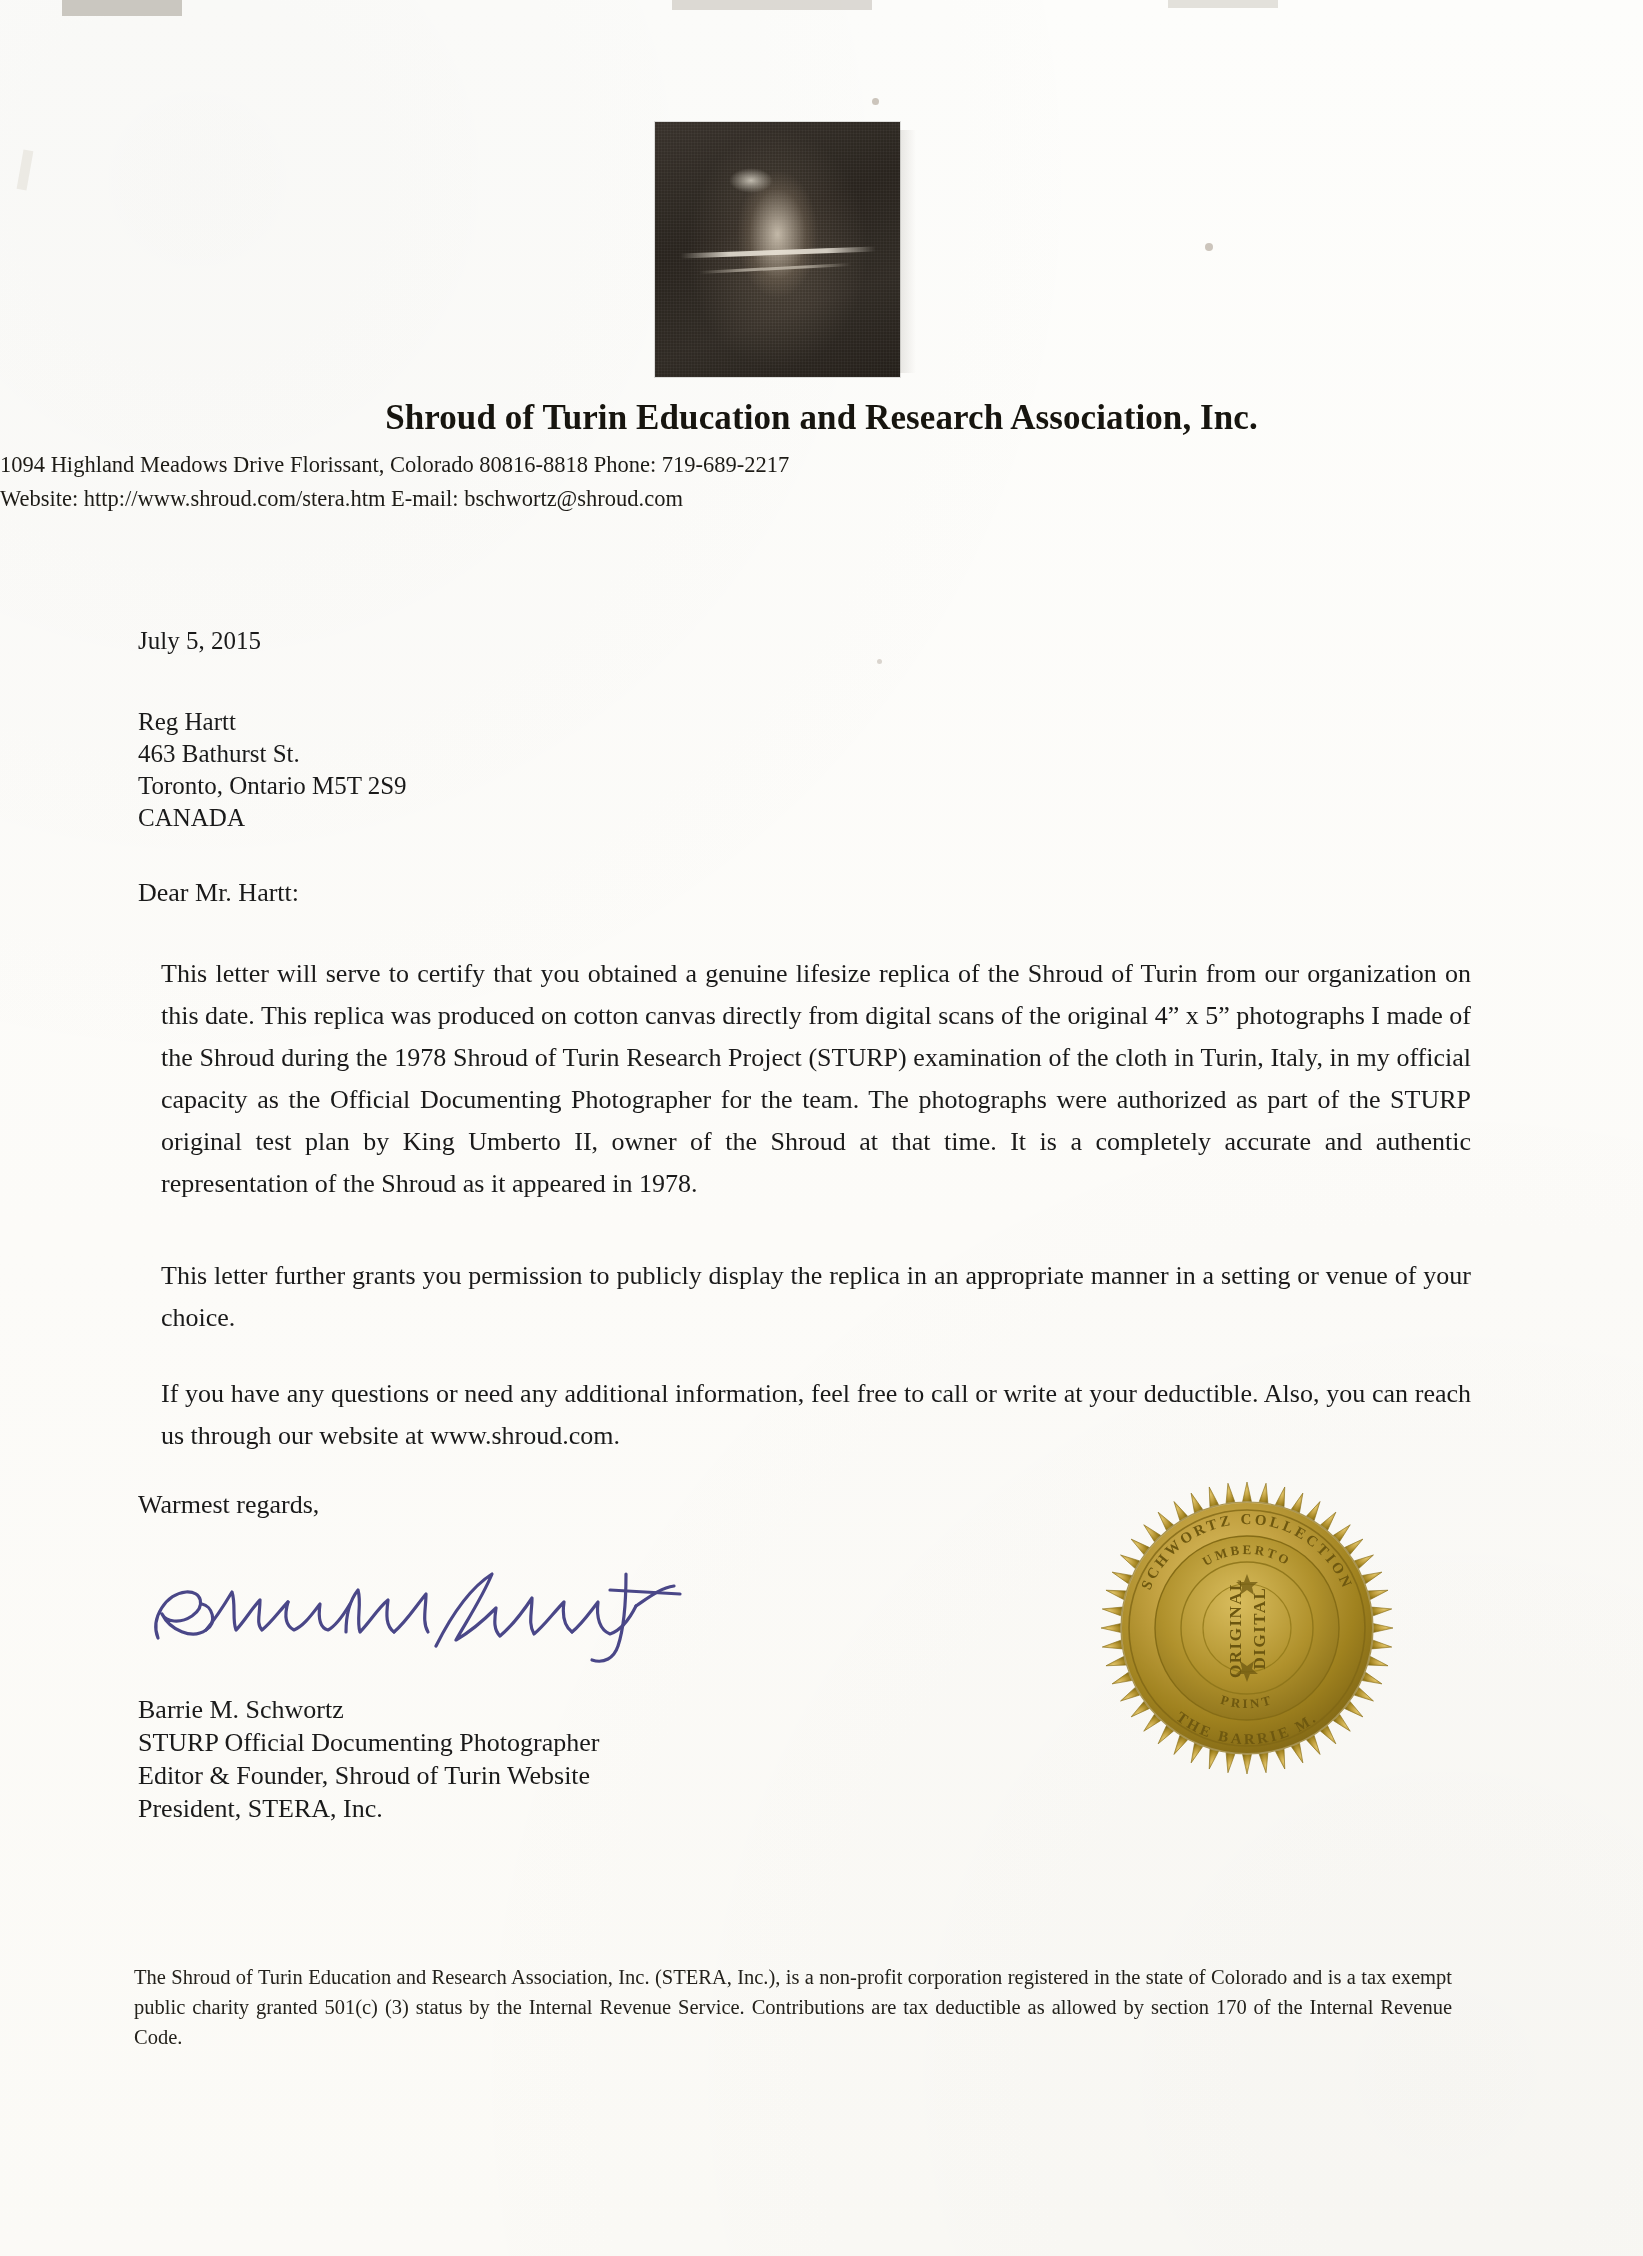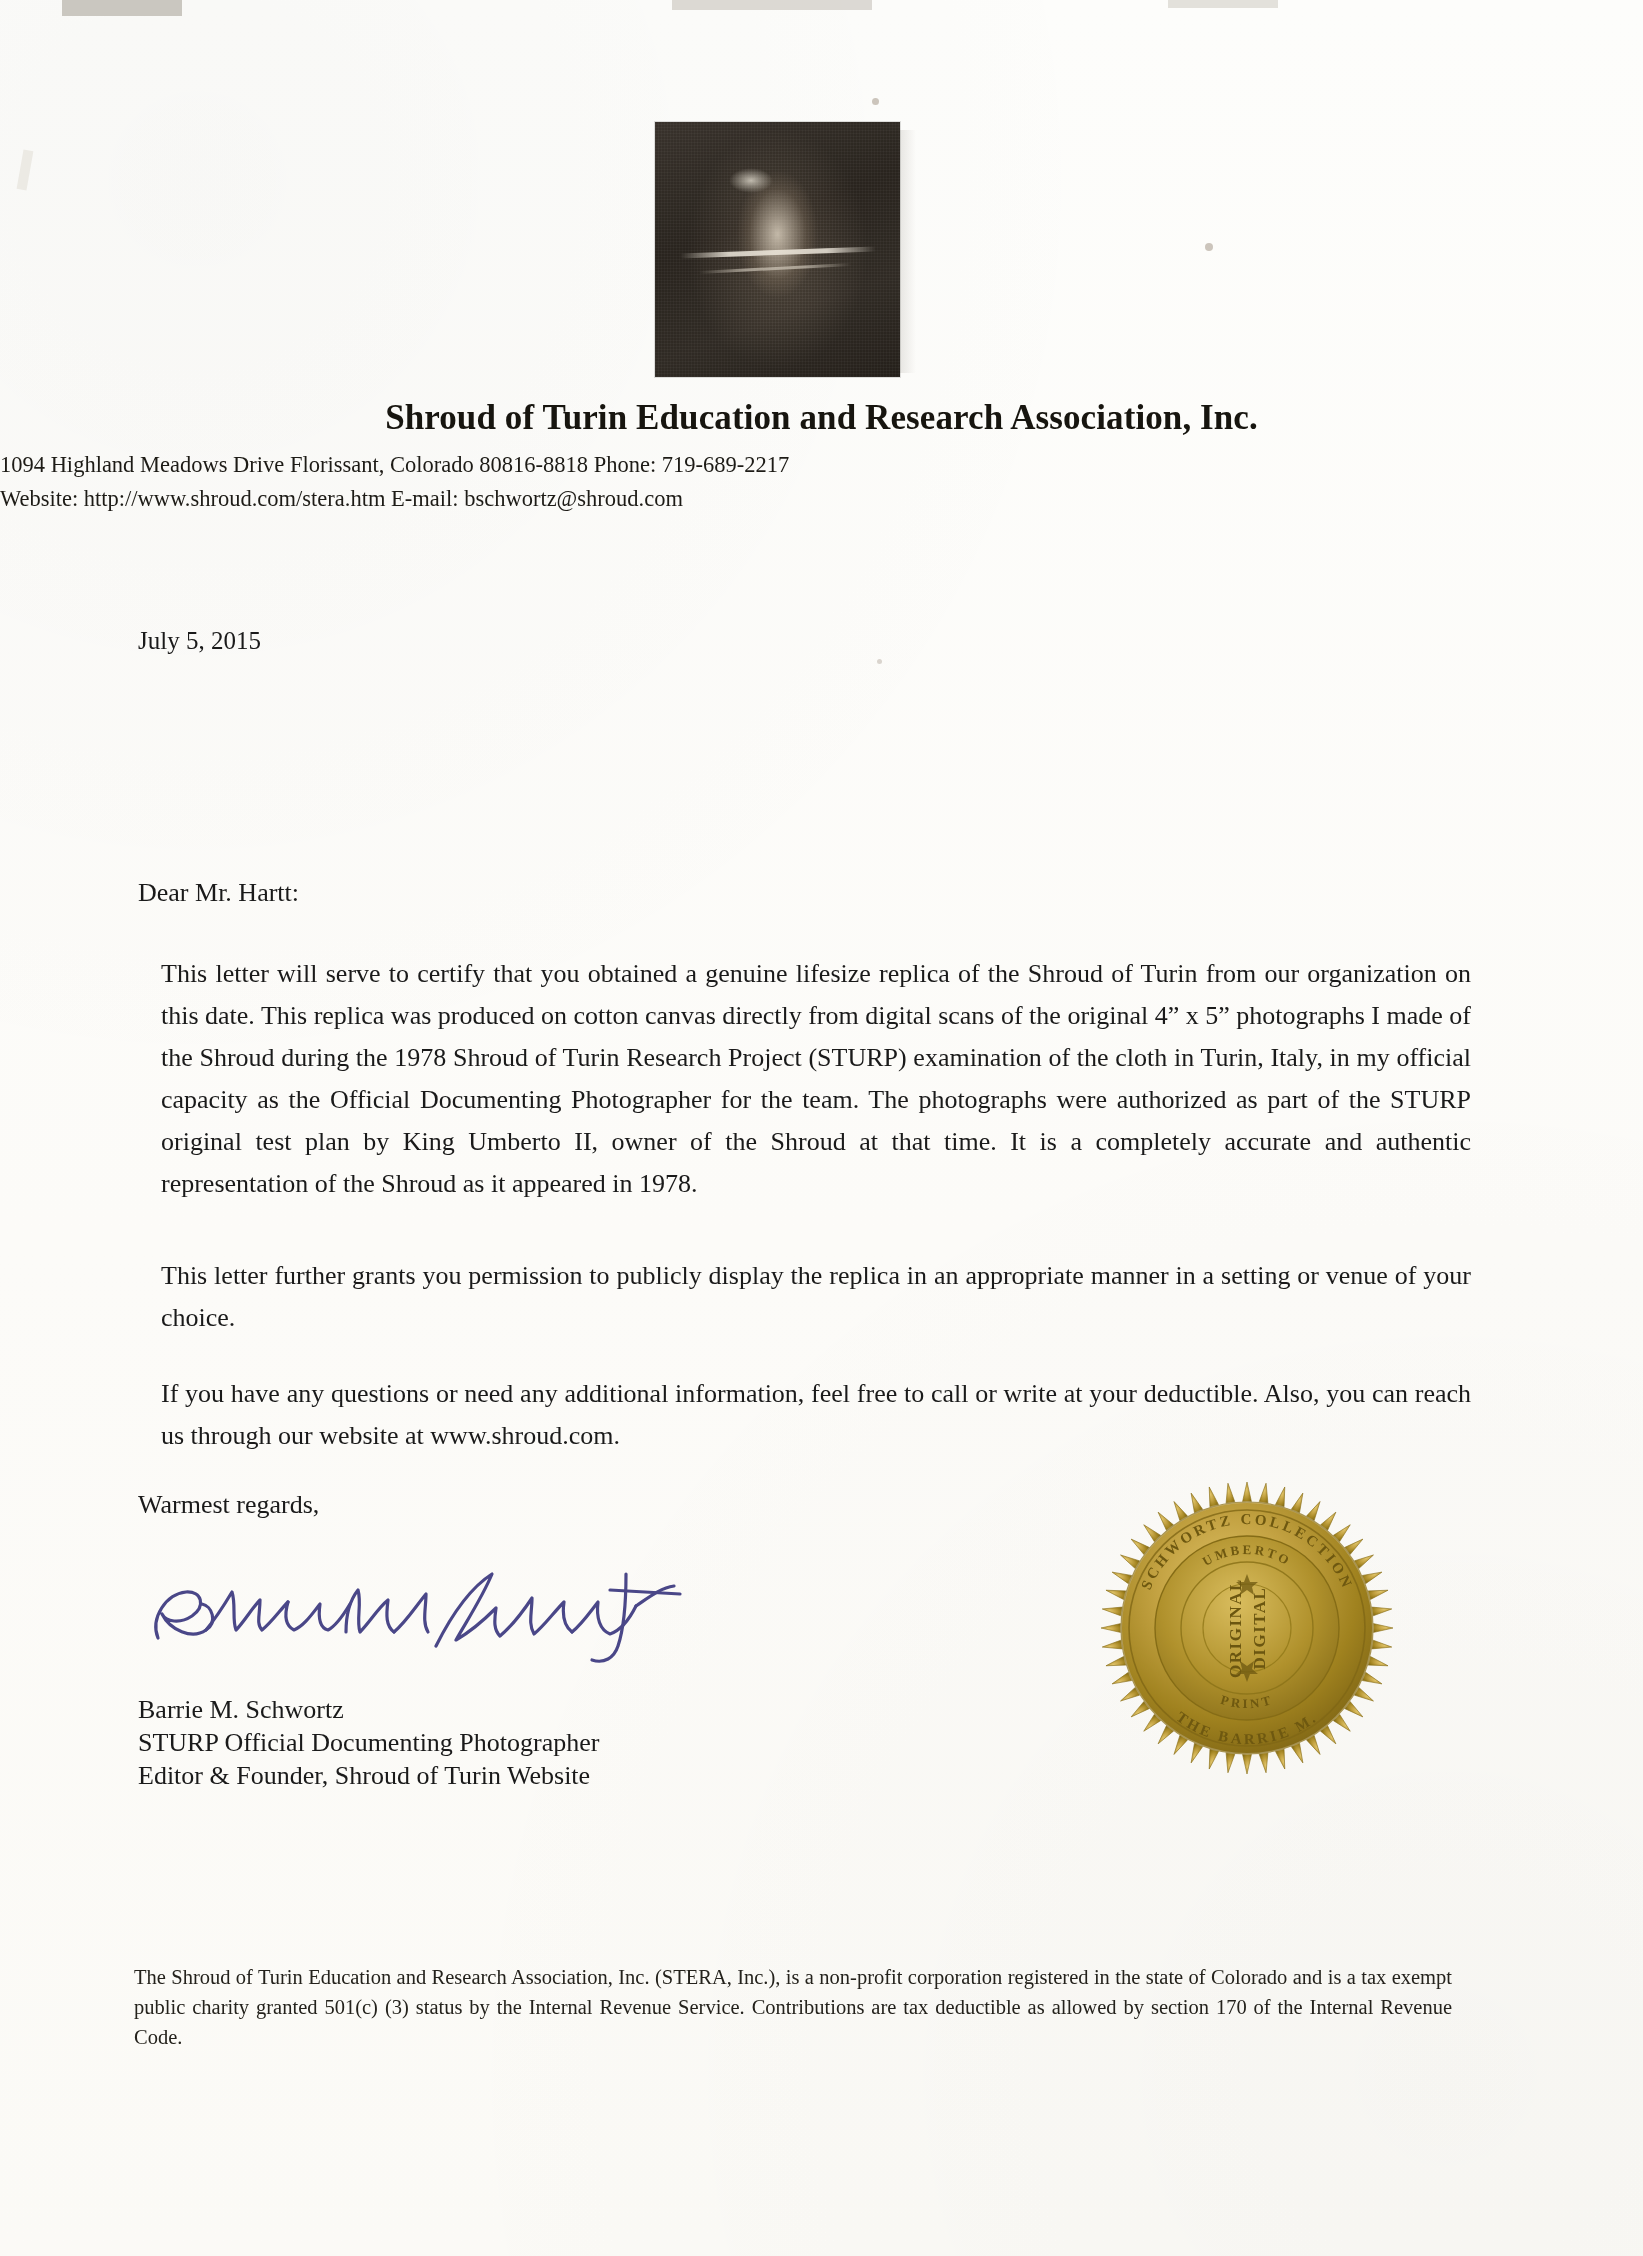--- a/index.html
+++ b/index.html
@@ -233,20 +233,26 @@
     <div class="streak"></div>
     <div class="streak2"></div>
   </div>
 
   <div class="org-name">Shroud of Turin Education and Research Association, Inc.</div>
   <div class="org-line1">1094 Highland Meadows Drive   Florissant, Colorado 80816-8818   Phone: 719-689-2217</div>
   <div class="org-line2">Website: http://www.shroud.com/stera.htm  E-mail: bschwortz@shroud.com</div>
 
   <div class="date">July 5, 2015</div>
 
+  <div class="addr">
+    <div>Reg Hartt</div>
+    <div>463 Bathurst St.</div>
+    <div>Toronto, Ontario M5T 2S9</div>
+    <div>CANADA</div>
+  </div>
 
   <div class="salutation">Dear Mr. Hartt:</div>
   <div class="para p1">This letter will serve to certify that you obtained a genuine lifesize replica of the Shroud of Turin from our organization on this date. This replica was produced on cotton canvas directly from digital scans of the original 4” x 5” photographs I made of the Shroud during the 1978 Shroud of Turin Research Project (STURP) examination of the cloth in Turin, Italy, in my official capacity as the Official Documenting Photographer for the team. The photographs were authorized as part of the STURP original test plan by King Umberto II, owner of the Shroud at that time.  It is a completely accurate and authentic representation of the Shroud as it appeared in 1978.</div>
   <div class="para p2">This letter further grants you permission to publicly display the replica in an appropriate manner in a setting or venue of your choice.</div>
   <div class="para p3">If you have any questions or need any additional information, feel free to call or write at your deductible. Also, you can reach us through our website at www.shroud.com.</div>
 
   <div class="closing">Warmest regards,</div>
 
   <div class="signature">
     <svg viewBox="0 0 620 115" width="620" height="115" aria-hidden="true">
@@ -262,20 +268,21 @@
         <path d="M486,14 C486,44 484,68 478,86 C474,98 464,104 452,100"></path>
         <path d="M496,46 C508,38 520,28 534,26"></path>
       </g>
     </svg>
   </div>
 
   <div class="sig-block">
     <div>Barrie M. Schwortz</div>
     <div>STURP Official Documenting Photographer</div>
     <div>Editor &amp; Founder, Shroud of Turin Website</div>
+    <div>President, STERA, Inc.</div>
   </div>
 
   <div class="seal">
     <svg viewBox="0 0 300 300" width="300" height="300" aria-hidden="true">
       <defs>
         <radialGradient id="goldBody" cx="42%" cy="34%" r="72%">
           <stop offset="0%" stop-color="#e0c469"></stop>
           <stop offset="38%" stop-color="#c4a343"></stop>
           <stop offset="72%" stop-color="#a0821f"></stop>
           <stop offset="100%" stop-color="#7d6414"></stop>

